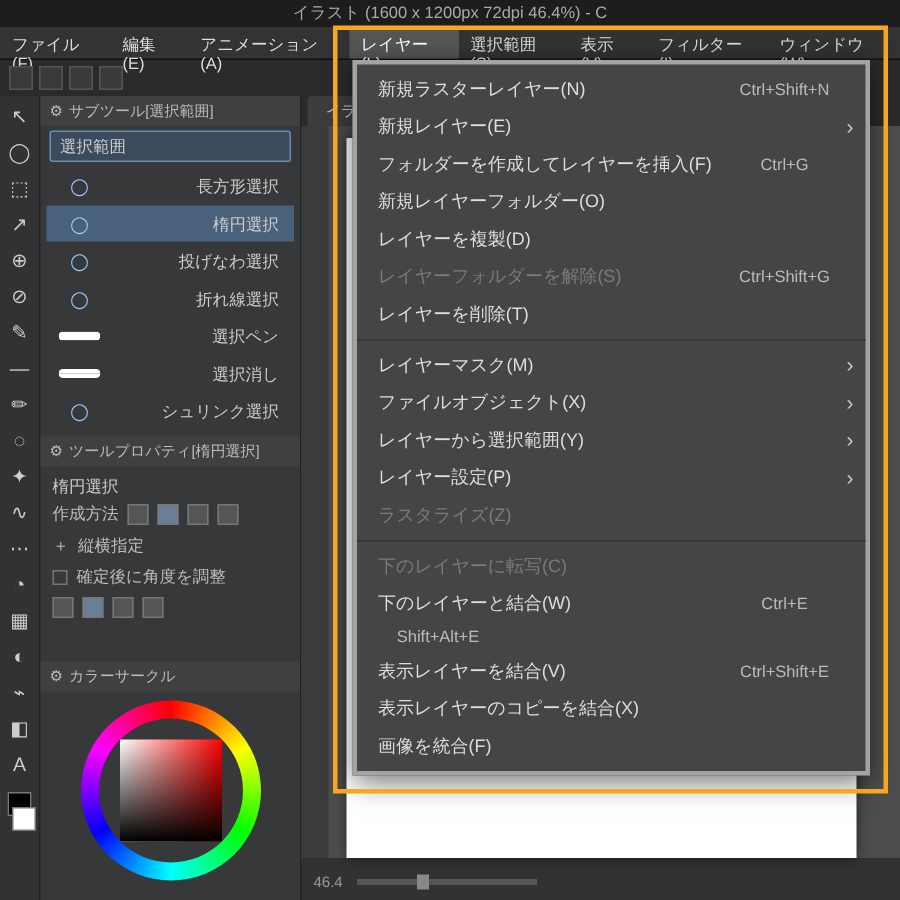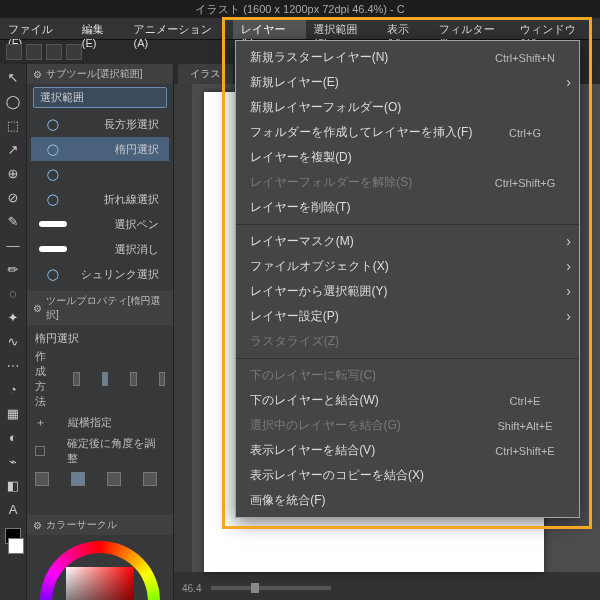--- a/index.html
+++ b/index.html
@@ -13,49 +13,49 @@
 
   .toprow { display:flex; gap:4px; padding:3px 6px; height:24px; background:#2a2a2c; align-items:center; }
   .icon-sq { width:16px; height:16px; background:#3a3a3c; border:1px solid #555; }
 
   .main { display:flex; height:536px; }
   .toolcol { width:26px; background:#323234; display:flex; flex-direction:column; align-items:center; padding-top:4px; gap:6px; }
   .toolcol .t { width:18px; height:18px; color:#ccc; display:flex; align-items:center; justify-content:center; font-size:13px; }
   .swatch { width:16px; height:16px; background:#000; border:1px solid #777; margin-top:4px; }
   .swatch.wh { background:#fff; margin-top:-12px; margin-left:6px; }
 
-  .midcol { width:148px; background:#37383a; display:flex; flex-direction:column; border-left:1px solid #222; border-right:1px solid #222; }
+  .midcol { width:175px; background:#37383a; display:flex; flex-direction:column; border-left:1px solid #222; border-right:1px solid #222; }
   .panel-hd { display:flex; align-items:center; gap:4px; background:#3f4042; padding:3px 6px; font-size:10px; color:#bbb; }
   .panel-hd .gear::before { content:"⚙"; font-size:10px; }
   .seltab { margin:3px 6px; background:#3b4a5c; border:1px solid #6b8db2; padding:2px 6px; font-size:11px; border-radius:2px; }
   .selitem { display:flex; align-items:center; gap:6px; padding:2px 4px 2px 8px; margin:1px 4px; font-size:11px; }
   .selitem .ico { width:28px; height:20px; display:flex; align-items:center; justify-content:center; }
   .selitem.sel { background:#49617a; }
   .wav { width:36px; height:6px; border-top:3px solid #fff; border-bottom:3px solid #fff; border-radius:3px; }
 
   .propsection { padding:6px 8px; font-size:11px; }
-  .proprow { display:flex; align-items:center; gap:22px; padding:3px 0; color:#bbb; }
+  .proprow { display:flex; align-items:center; gap:6px; padding:3px 0; color:#bbb; }
   .proprow .chk { width:10px; height:10px; border:1px solid #777; }
   .miniico { width:14px; height:14px; background:#555; border:1px solid #777; }
   .miniico.on { background:#6a7f95; }
 
   .colorcircle { width:120px; height:120px; margin:6px auto; position:relative; }
   .hue { width:120px; height:120px; border-radius:50%; background:conic-gradient(red,yellow,lime,cyan,blue,magenta,red); }
   .hue::after { content:""; position:absolute; inset:12px; border-radius:50%; background:#37383a; }
   .sv { position:absolute; left:26px; top:26px; width:68px; height:68px; background:linear-gradient(to top,#000,transparent),linear-gradient(to right,#fff,red); }
 
   .canvascol { flex:1; background:#2a2a2c; display:flex; flex-direction:column; }
   .canvtabs { height:22px; background:#2a2a2c; display:flex; align-items:end; padding-left:4px; gap:2px; }
   .canvtab { padding:3px 12px; background:#3c3d3f; font-size:10px; border-top-left-radius:3px; border-top-right-radius:3px; }
   .canvasarea { flex:1; background:#4d4d50; position:relative; padding:8px 0 0 30px; }
   .paper { width:340px; height:480px; background:#fff; box-shadow:0 0 8px rgba(0,0,0,.5); }
   .ruler-v { position:absolute; left:0; top:0; width:18px; height:100%; background:#3a3b3d; }
   .btmbar { height:20px; background:#323234; display:flex; align-items:center; gap:10px; padding:16px 8px; color:#999; font-size:10px; }
 
-  .dropdown { position:absolute; left:235px; top:40px; width:345px; background:#444547; border:1px solid #a3a3a3; box-shadow:0 4px 18px rgba(0,0,0,.55); z-index:10; padding:4px 0; }
+  .dropdown { position:absolute; left:235px; top:40px; width:345px; background:#444547; border:3px solid #a3a3a3; box-shadow:0 4px 18px rgba(0,0,0,.55); z-index:10; padding:4px 0; }
   .ddrow { display:flex; align-items:center; padding:4px 14px; font-size:12px; color:#ddd; position:relative; }
   .ddrow.disabled { color:#7a7a7a; }
   .ddrow .lbl { flex:1; }
   .ddrow .sc { color:#bbb; font-size:11px; min-width:80px; text-align:center; }
   .ddrow .sub::after { content:"›"; position:absolute; right:8px; color:#ccc; font-size:14px; }
   .ddsep { height:1px; background:#333; margin:4px 0; }
 
   .hilite { position:absolute; left:222px; top:17px; width:370px; height:512px; border:3px solid #f5a623; pointer-events:none; z-index:20; }
 </style>
 </head>
@@ -116,20 +116,21 @@
         <div class="selitem">
           <div class="ico" style="color: rgb(153, 204, 255);">◯</div>
           <div style="flex: 1 1 0%; text-align: right; padding-right: 6px;">長方形選択</div>
         </div>
         <div class="selitem sel">
           <div class="ico" style="color: rgb(153, 204, 255);">◯</div>
           <div style="flex: 1 1 0%; text-align: right; padding-right: 6px;">楕円選択</div>
         </div>
         <div class="selitem">
           <div class="ico" style="color: rgb(153, 204, 255);">◯</div>
+          <div style="flex: 1 1 0%; text-align: right; padding-right: 6px;">投げなわ選択</div>
         </div>
         <div class="selitem">
           <div class="ico" style="color: rgb(153, 204, 255);">◯</div>
           <div style="flex: 1 1 0%; text-align: right; padding-right: 6px;">折れ線選択</div>
         </div>
         <div class="selitem">
           <div class="ico">
             <div class="wav"></div>
           </div>
           <div style="flex: 1 1 0%; text-align: right; padding-right: 6px;">選択ペン</div>
@@ -206,27 +207,27 @@
 
 <div class="dropdown" id="dropdown">
     <div class="ddrow">
       <span class="lbl">新規ラスターレイヤー(N)</span>
       <span class="sc">Ctrl+Shift+N</span>
     </div>
     <div class="ddrow">
       <span class="lbl sub">新規レイヤー(E)</span>
     </div>
     <div class="ddrow">
-      <span class="lbl">新規レイヤーフォルダー(O)</span>
-    </div>
-    <div class="ddrow">
       <span class="lbl">フォルダーを作成してレイヤーを挿入(F)</span>
       <span class="sc">Ctrl+G</span>
     </div>
     <div class="ddrow">
+      <span class="lbl">新規レイヤーフォルダー(O)</span>
+    </div>
+    <div class="ddrow">
       <span class="lbl">レイヤーを複製(D)</span>
     </div>
     <div class="ddrow disabled">
       <span class="lbl">レイヤーフォルダーを解除(S)</span>
       <span class="sc">Ctrl+Shift+G</span>
     </div>
     <div class="ddrow">
       <span class="lbl">レイヤーを削除(T)</span>
     </div>
     <div class="ddsep"></div>
@@ -247,21 +248,20 @@
     </div>
     <div class="ddsep"></div>
     <div class="ddrow disabled">
       <span class="lbl">下のレイヤーに転写(C)</span>
     </div>
     <div class="ddrow">
       <span class="lbl">下のレイヤーと結合(W)</span>
       <span class="sc">Ctrl+E</span>
     </div>
     <div class="ddrow disabled">
-      <span class="lbl">選択中のレイヤーを結合(G)</span>
       <span class="sc">Shift+Alt+E</span>
     </div>
     <div class="ddrow">
       <span class="lbl">表示レイヤーを結合(V)</span>
       <span class="sc">Ctrl+Shift+E</span>
     </div>
     <div class="ddrow">
       <span class="lbl">表示レイヤーのコピーを結合(X)</span>
     </div>
     <div class="ddrow">

